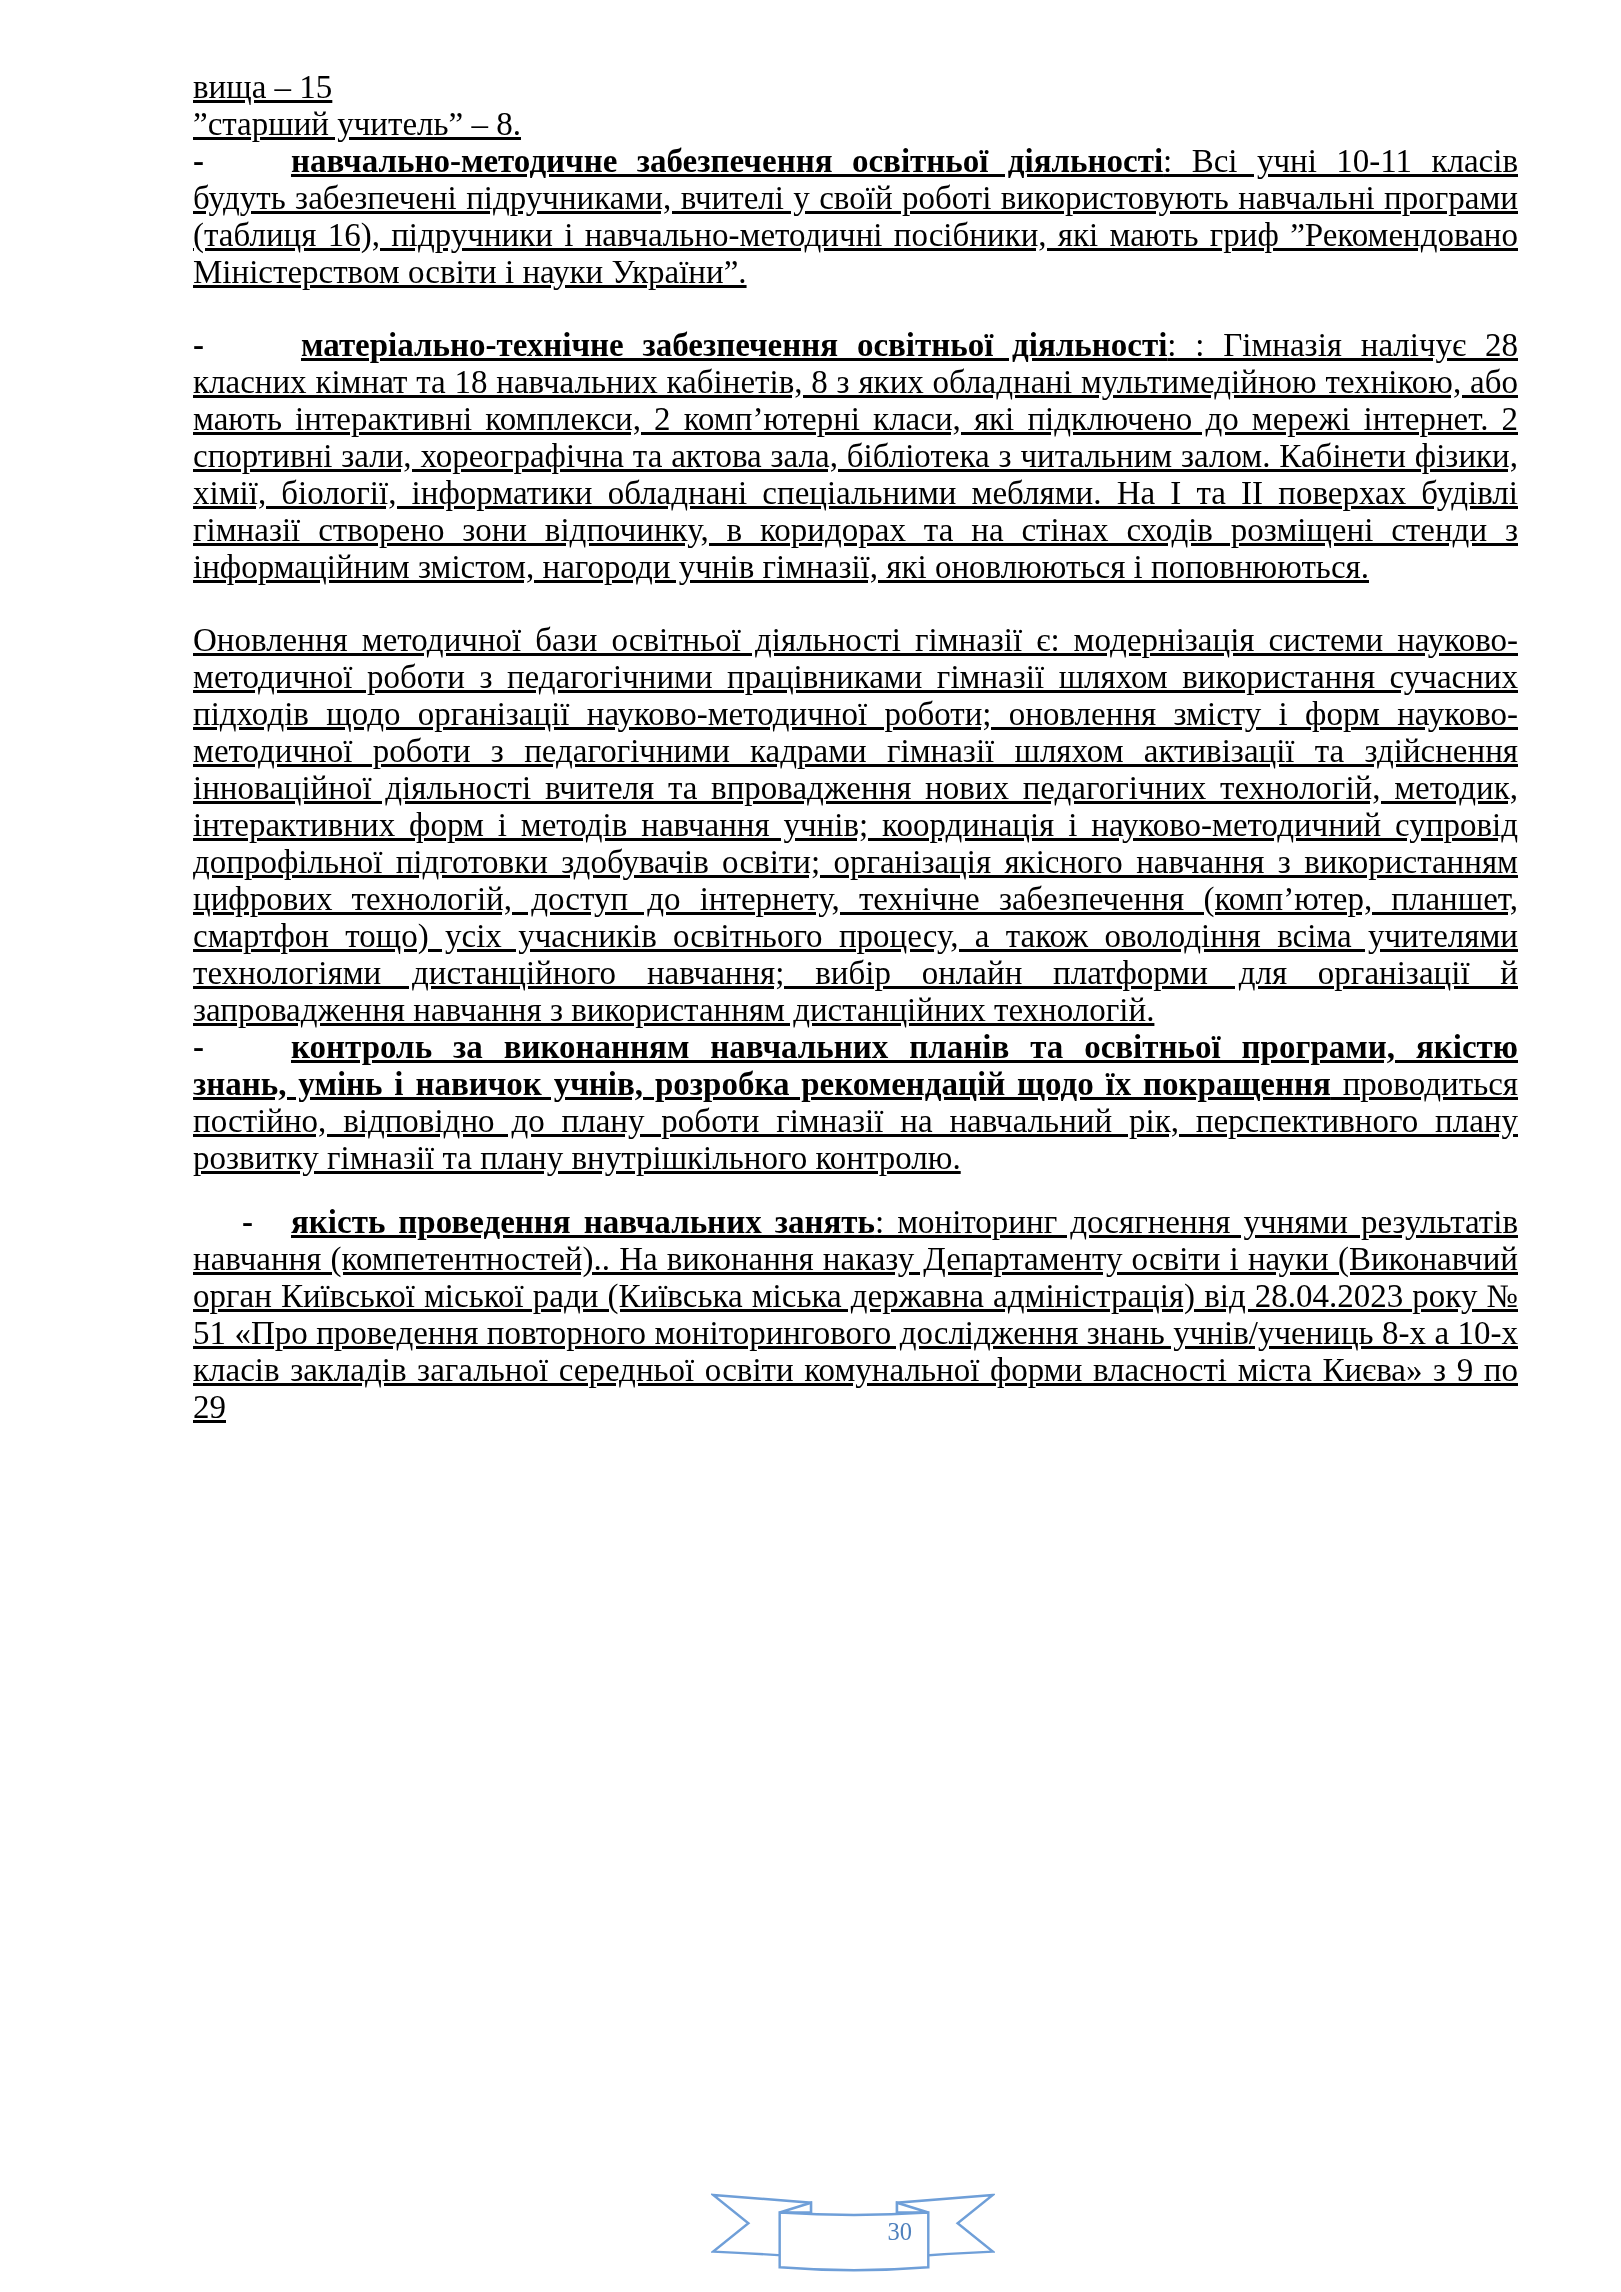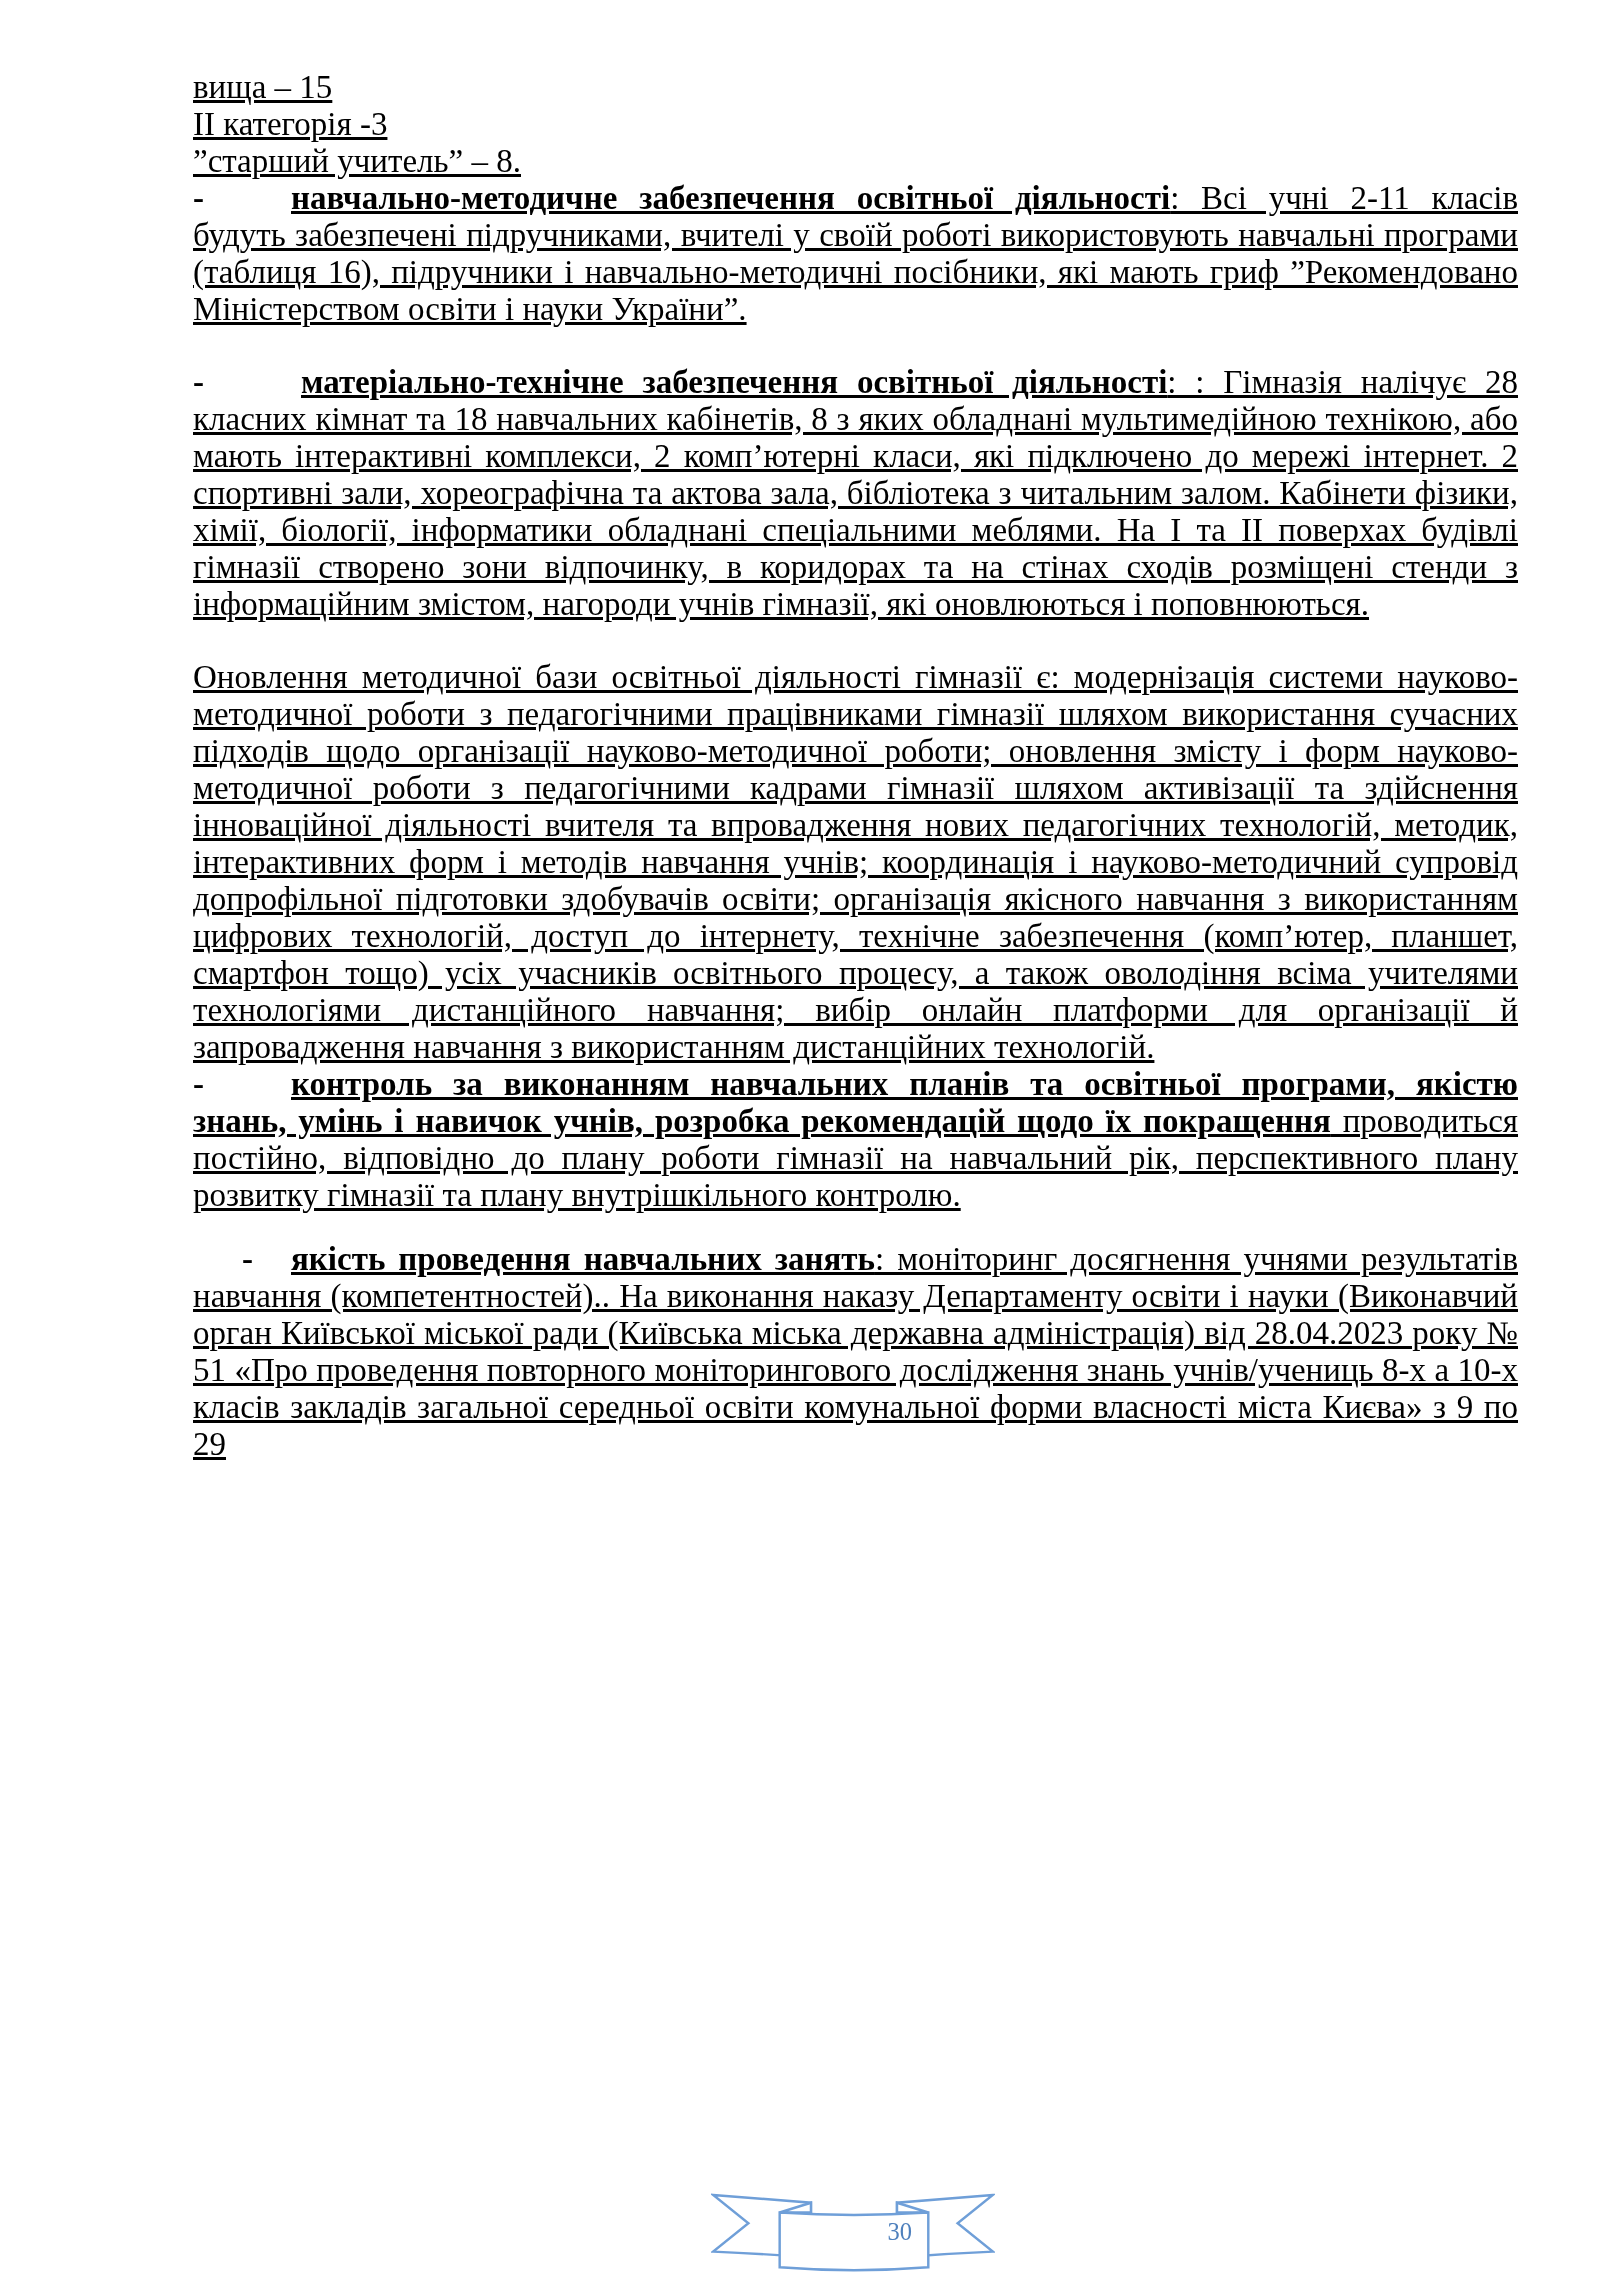--- a/index.html
+++ b/index.html
@@ -66,25 +66,24 @@
     color: #4f81bd;
   }
 </style>
 </head>
 <body>
 
 <div class="page">
 
   <div>
     <span class="line">вища – 15</span>
-    <span class="line">ІІ категорія -3</span>
     <span class="line">”старший учитель” – 8.</span>
   </div>
 
-  <p class="para"><span class="dash dash-wide">-</span><span class="bold">навчально-методичне забезпечення освітньої діяльності</span><span>: Всі учні 2-11 класів будуть забезпечені підручниками, вчителі у своїй роботі використовують навчальні програми (таблиця 16), підручники і навчально-методичні посібники, які мають гриф ”Рекомендовано Міністерством освіти і науки України”.</span></p>
+  <p class="para"><span class="dash dash-wide">-</span><span class="bold">навчально-методичне забезпечення освітньої діяльності</span><span>: Всі учні 10-11 класів будуть забезпечені підручниками, вчителі у своїй роботі використовують навчальні програми (таблиця 16), підручники і навчально-методичні посібники, які мають гриф ”Рекомендовано Міністерством освіти і науки України”.</span></p>
 
   <div class="gap-block"></div>
 
   <p class="para"><span class="dash" style="width:108px">-</span><span class="bold">матеріально-технічне забезпечення освітньої діяльності</span><span>: : Гімназія налічує 28  класних кімнат та 18  навчальних кабінетів, 8 з яких обладнані мультимедійною технікою, або мають інтерактивні комплекси, 2  комп’ютерні класи, які підключено до мережі інтернет. 2  спортивні зали, хореографічна та актова зала,  бібліотека з читальним залом. Кабінети фізики, хімії, біології, інформатики обладнані спеціальними меблями. На І та ІІ поверхах будівлі гімназії створено зони відпочинку, в коридорах  та на стінах сходів розміщені стенди з інформаційним змістом,  нагороди учнів гімназії, які оновлюються і поповнюються.</span></p>
 
   <div class="gap-block"></div>
 
   <div>
     <p class="para">Оновлення методичної бази освітньої діяльності гімназії є: модернізація системи науково-методичної роботи з педагогічними працівниками гімназії шляхом використання сучасних підходів щодо організації науково-методичної роботи; оновлення змісту і форм науково-методичної роботи з педагогічними кадрами гімназії шляхом активізації та здійснення інноваційної діяльності вчителя та впровадження нових педагогічних технологій, методик, інтерактивних форм і методів навчання учнів; координація і науково-методичний супровід допрофільної  підготовки здобувачів освіти; організація  якісного навчання з використанням цифрових технологій, доступ до інтернету, технічне забезпечення (комп’ютер, планшет, смартфон тощо) усіх учасників освітнього процесу, а також оволодіння всіма учителями технологіями дистанційного навчання; вибір  онлайн платформи для організації й запровадження  навчання з використанням дистанційних технологій.</p>
   </div>

